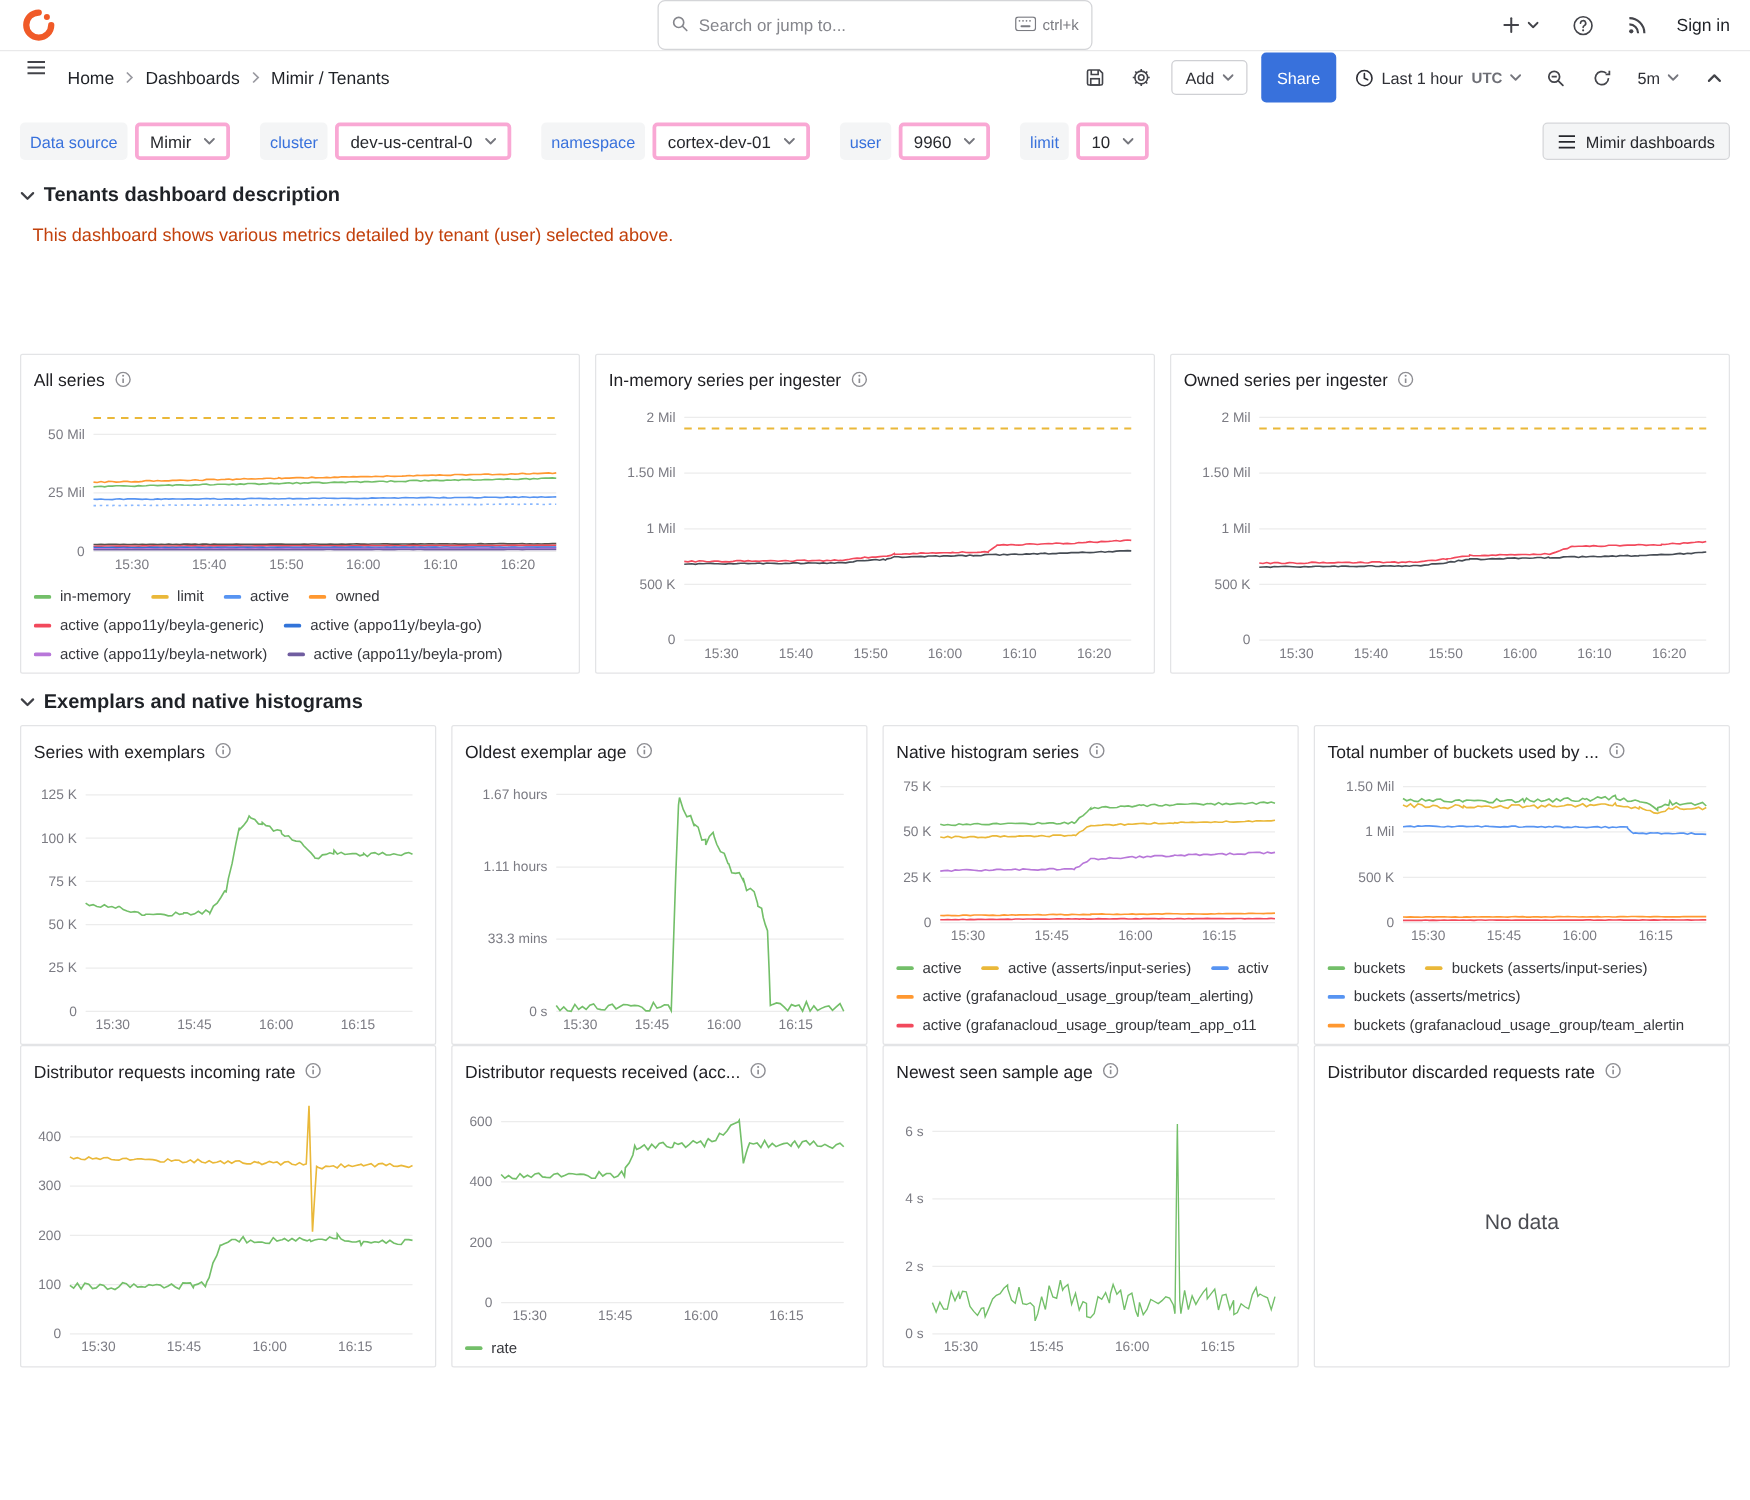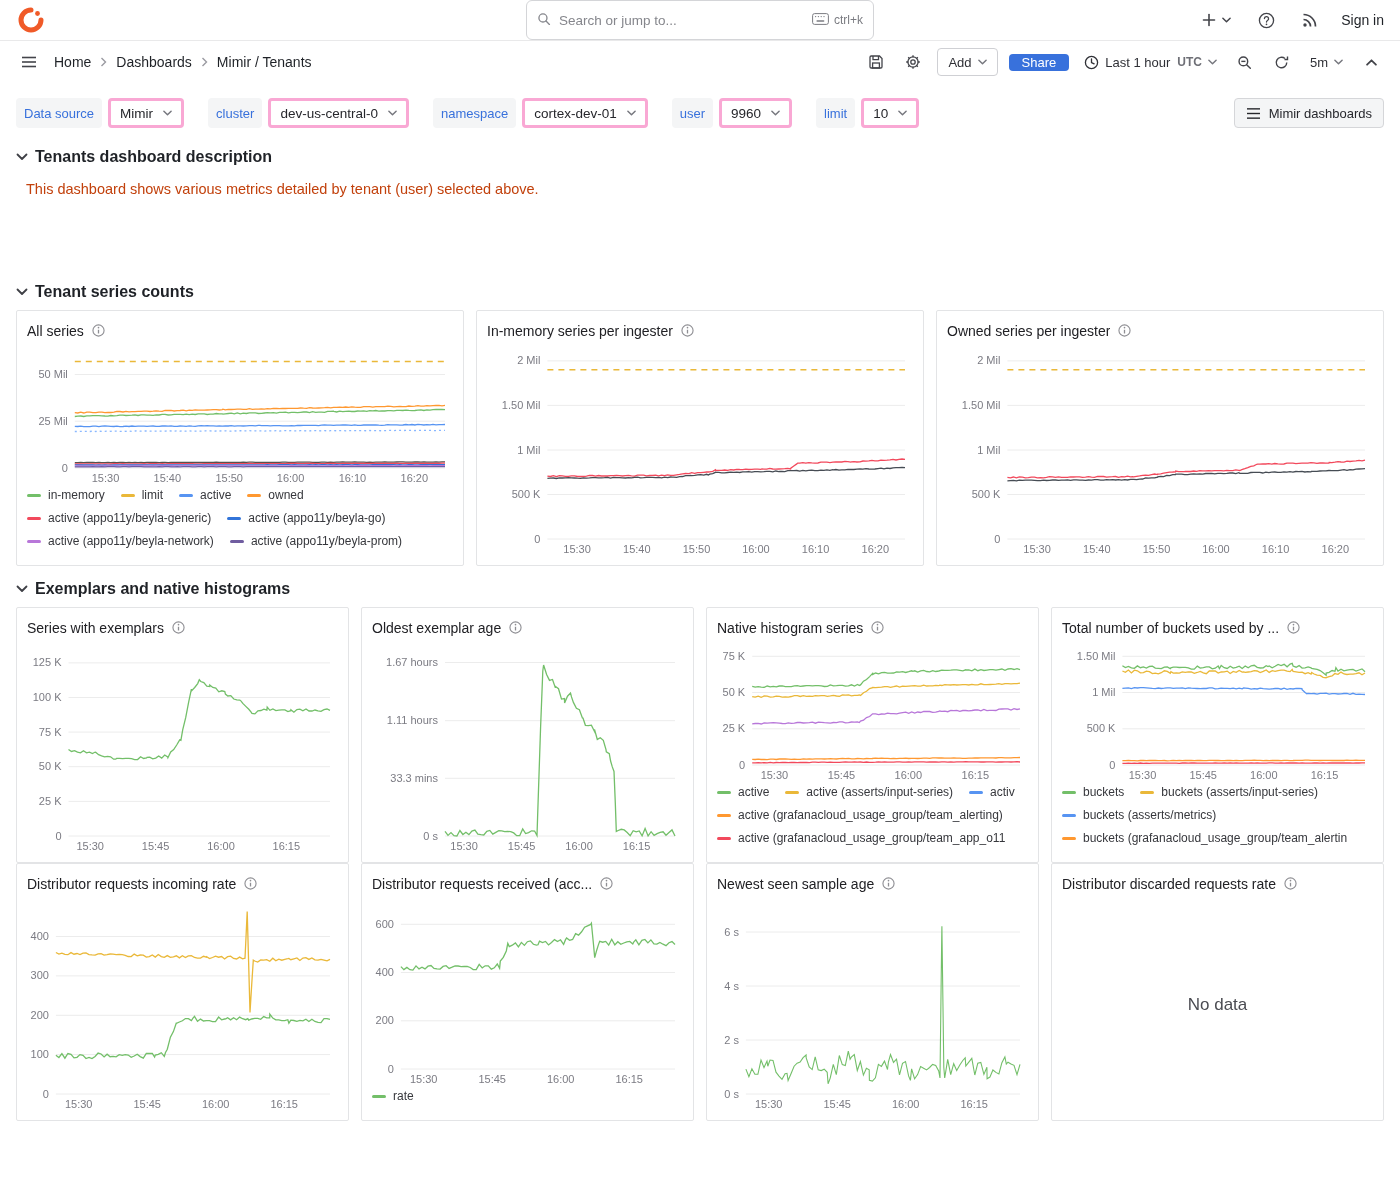--- a/index.html
+++ b/index.html
@@ -7,28 +7,28 @@
 button{font-family:inherit;background:none;border:none;cursor:pointer;color:#43444a;display:inline-flex;align-items:center;gap:6px;font-size:13px}
 a{cursor:pointer}
 svg text{font-family:"Liberation Sans",sans-serif}
 .topbar{height:41px;display:flex;align-items:center;padding:0 16px;border-bottom:1px solid #e9e9ea;position:relative}
 .logo-btn{width:30px;height:30px;justify-content:center}
 .searchbox{position:absolute;left:50%;transform:translateX(-50%);width:348px;height:40px;border:1px solid #d4d5d8;border-radius:6px;display:flex;align-items:center;padding:0 10px;gap:8px;color:#85868c;cursor:text;background:#fff}
 .searchbox .ph{flex:1;font-size:13.5px;color:#85868c}
 .shortcut{display:flex;align-items:center;gap:5px;font-size:12px;color:#7b7c82}
 .topbar-right{margin-left:auto;display:flex;align-items:center;gap:18px}
 .signin{color:#1f2227;font-weight:500;font-size:14px;text-decoration:none}
-.navbar{height:42px;display:flex;align-items:center;padding:0 16px;gap:12px}
+.navbar{height:42px;display:flex;padding:0 16px;gap:12px}
 .crumbs{display:flex;align-items:center;gap:9px;font-size:14px}
 .crumb{color:#1f2227}
 .crumb-sep{color:#9a9aa1;display:flex;align-items:center}
 .nav-actions{margin-left:auto;display:flex;align-items:center;gap:11px}
 .icon-btn{width:26px;height:26px;justify-content:center;color:#43444a}
 .btn-outline{height:28px;padding:0 10px;border:1px solid #cfd0d4;border-radius:4px;background:#fff;color:#2f3036;font-weight:500}
-.btn-primary{height:17px;padding:0 13px;border-radius:4px;background:#3871DC;color:#fff;font-weight:500}
+.btn-primary{height:40px;padding:0 13px;border-radius:4px;background:#3871DC;color:#fff;font-weight:500}
 .flat-btn{height:28px;padding:0 4px;color:#2f3036;font-weight:500}
 .tz{color:#6e6f76;font-size:12px;font-weight:700;margin-left:1px}
 .chev-mut{color:#76777e}
 .filters-row{display:flex;align-items:center;padding:15px 16px 6px;gap:24px}
 .filter-group{display:flex;align-items:center;gap:6px}
 .filter-label{height:30px;display:inline-flex;align-items:center;padding:0 8px;background:#f4f5f6;border-radius:4px;color:#3871DC;font-size:13px;font-weight:500}
 .filter-value{height:30px;padding:0 9px;border:3px solid #f9a8d4;border-radius:4px;background:#fff;color:#26272c;font-size:13.5px;gap:10px}
 .dash-btn{margin-left:auto;height:30px;padding:0 11px;border:1px solid #d5d6d9;border-radius:4px;background:#f4f5f6;color:#26272c;font-weight:500;gap:8px}
 .section-header{display:flex;align-items:center;gap:7px;padding:0 16px;margin:14px 0 9px;cursor:pointer}
 .section-title{font-size:16px;font-weight:700}
@@ -38,21 +38,21 @@
 .cols-3{grid-template-columns:repeat(3,1fr)}
 .cols-4{grid-template-columns:repeat(4,1fr)}
 .s0 .panel,.s1 .panel{height:256px}
 .s2 .panel{height:258px}
 .panel{border:1px solid #e3e4e6;border-radius:2px;background:#fff;display:flex;flex-direction:column;padding:6px 10px 8px}
 .panel-header{display:flex;align-items:center;gap:8px;height:27px;flex:none;cursor:pointer}
 .panel-title{font-size:14px;font-weight:500;white-space:nowrap;overflow:hidden;text-overflow:ellipsis;color:#212125}
 .info-icon{display:flex;flex:none}
 .chart{flex:1;min-height:0}
 .legend{flex:none;padding-top:2px}
-.legend-row{display:flex;align-items:flex-start;gap:16px;height:23px;overflow:hidden;white-space:nowrap}
+.legend-row{display:flex;align-items:flex-end;gap:16px;height:23px;overflow:hidden;white-space:nowrap}
 .legend-item{display:inline-flex;align-items:center;gap:7px;font-size:12px;color:#36373c;cursor:pointer;flex:none}
 .legend-mark{width:14px;height:3px;border-radius:2px;display:inline-block}
 .no-data{flex:1;display:flex;align-items:center;justify-content:center;font-size:17px;color:#4b4c52}
 </style>
 </head>
 <body>
 
 <header class="topbar">
   <button class="logo-btn">
     <svg width="26" height="26" viewBox="0 0 26 26">
@@ -253,26 +253,20 @@
   <div class="section-header">
     <svg width="12" height="8" viewBox="0 0 12 8">
         <polyline points="1.5,1.5 6,6 10.5,1.5" fill="none" stroke="#3f4046" stroke-width="1.8" stroke-linecap="round" stroke-linejoin="round"></polyline>
       </svg>
     <span class="section-title">Tenants dashboard description</span>
   </div>
   <p class="desc-text">This dashboard shows various metrics detailed by tenant (user) selected above.</p>
 </div>
 
 <main>
-    <div class="section-header">
-      <svg width="12" height="8" viewBox="0 0 12 8">
-        <polyline points="1.5,1.5 6,6 10.5,1.5" fill="none" stroke="#3f4046" stroke-width="1.8" stroke-linecap="round" stroke-linejoin="round"></polyline>
-      </svg>
-      <span class="section-title">Tenant series counts</span>
-    </div>
     <div class="panel-grid cols-3 s0">
       <section class="panel">
         <div class="panel-header">
           <span class="panel-title">All series</span>
           <span class="info-icon">
             <svg width="13" height="13" viewBox="0 0 14 14">
               <circle cx="7" cy="7" r="6" fill="none" stroke="#8e8e93" stroke-width="1.2"></circle>
               <line x1="7" y1="6.2" x2="7" y2="10.2" stroke="#8e8e93" stroke-width="1.4"></line>
               <circle cx="7" cy="3.9" r="0.9" fill="#8e8e93"></circle>
             </svg>

